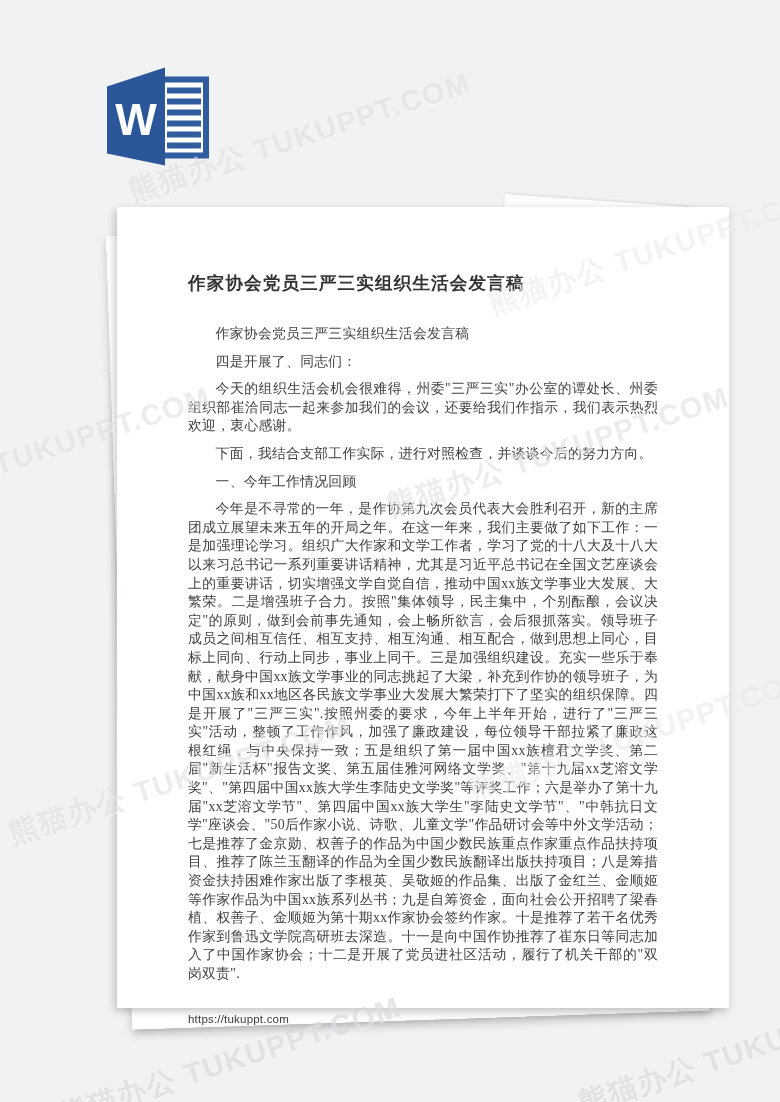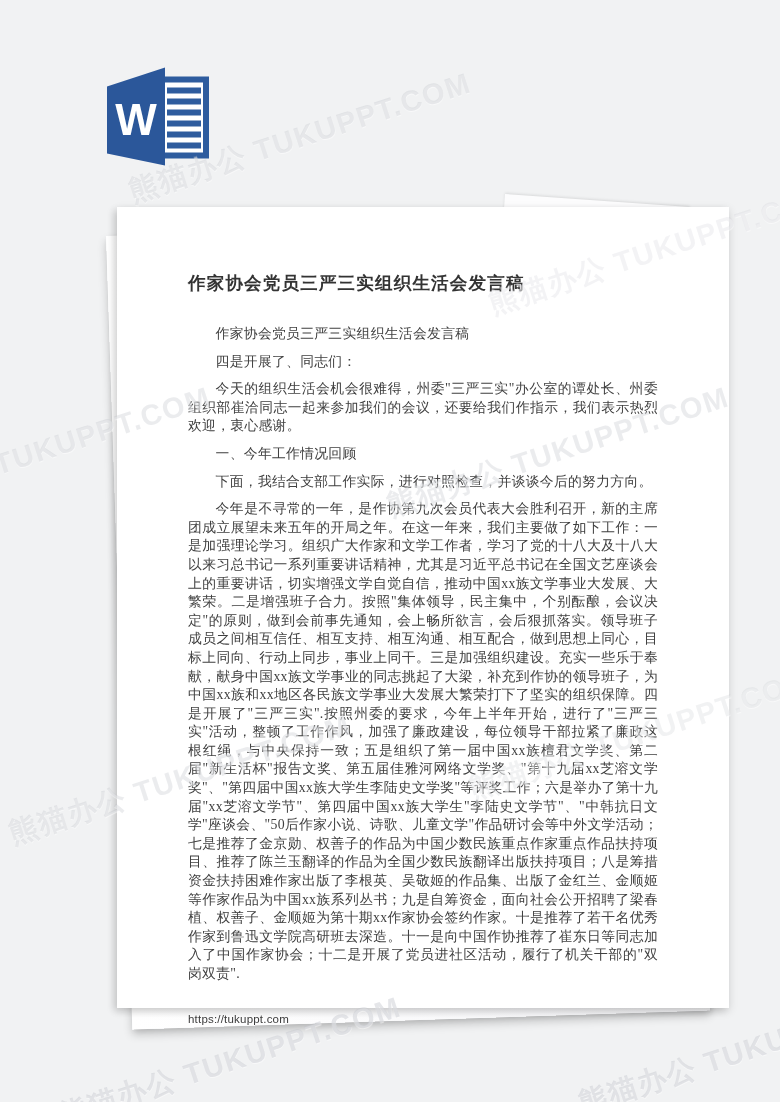--- a/index.html
+++ b/index.html
@@ -107,22 +107,22 @@
 
   <div class="back-page-corner"></div>
   <div class="back-page-bottom"></div>
 
   <div class="doc-page">
     <h2 class="doc-heading">作家协会党员三严三实组织生活会发言稿</h2>
     <div class="doc-body">
       <p>作家协会党员三严三实组织生活会发言稿</p>
       <p>四是开展了、同志们：</p>
       <p>今天的组织生活会机会很难得，州委"三严三实"办公室的谭处长、州委组织部崔洽同志一起来参加我们的会议，还要给我们作指示，我们表示热烈欢迎，衷心感谢。</p>
+      <p>下面，我结合支部工作实际，进行对照检查，并谈谈今后的努力方向。</p>
       <p>一、今年工作情况回顾</p>
-      <p>下面，我结合支部工作实际，进行对照检查，并谈谈今后的努力方向。</p>
       <p>今年是不寻常的一年，是作协第九次会员代表大会胜利召开，新的主席团成立展望未来五年的开局之年。在这一年来，我们主要做了如下工作：一是加强理论学习。组织广大作家和文学工作者，学习了党的十八大及十八大以来习总书记一系列重要讲话精神，尤其是习近平总书记在全国文艺座谈会上的重要讲话，切实增强文学自觉自信，推动中国xx族文学事业大发展、大繁荣。二是增强班子合力。按照"集体领导，民主集中，个别酝酿，会议决定"的原则，做到会前事先通知，会上畅所欲言，会后狠抓落实。领导班子成员之间相互信任、相互支持、相互沟通、相互配合，做到思想上同心，目标上同向、行动上同步，事业上同干。三是加强组织建设。充实一些乐于奉献，献身中国xx族文学事业的同志挑起了大梁，补充到作协的领导班子，为中国xx族和xx地区各民族文学事业大发展大繁荣打下了坚实的组织保障。四是开展了"三严三实".按照州委的要求，今年上半年开始，进行了"三严三实"活动，整顿了工作作风，加强了廉政建设，每位领导干部拉紧了廉政这根红绳，与中央保持一致；五是组织了第一届中国xx族檀君文学奖、第二届"新生活杯"报告文奖、第五届佳雅河网络文学奖、"第十九届xx芝溶文学奖"、"第四届中国xx族大学生李陆史文学奖"等评奖工作；六是举办了第十九届"xx芝溶文学节"、第四届中国xx族大学生"李陆史文学节"、"中韩抗日文学"座谈会、"50后作家小说、诗歌、儿童文学"作品研讨会等中外文学活动；七是推荐了金京勋、权善子的作品为中国少数民族重点作家重点作品扶持项目、推荐了陈兰玉翻译的作品为全国少数民族翻译出版扶持项目；八是筹措资金扶持困难作家出版了李根英、吴敬姬的作品集、出版了金红兰、金顺姬等作家作品为中国xx族系列丛书；九是自筹资金，面向社会公开招聘了梁春植、权善子、金顺姬为第十期xx作家协会签约作家。十是推荐了若干名优秀作家到鲁迅文学院高研班去深造。十一是向中国作协推荐了崔东日等同志加入了中国作家协会；十二是开展了党员进社区活动，履行了机关干部的"双岗双责".</p>
     </div>
     <div class="doc-url">https://tukuppt.com</div>
   </div>
 
   <div class="wm-layer">
     <span class="wm wm1">熊猫办公 TUKUPPT.COM</span>
     <span class="wm wm2">熊猫办公 TUKUPPT.COM</span>
     <span class="wm wm3">熊猫办公 TUKUPPT.COM</span>
     <span class="wm wm4">熊猫办公 TUKUPPT.COM</span>

